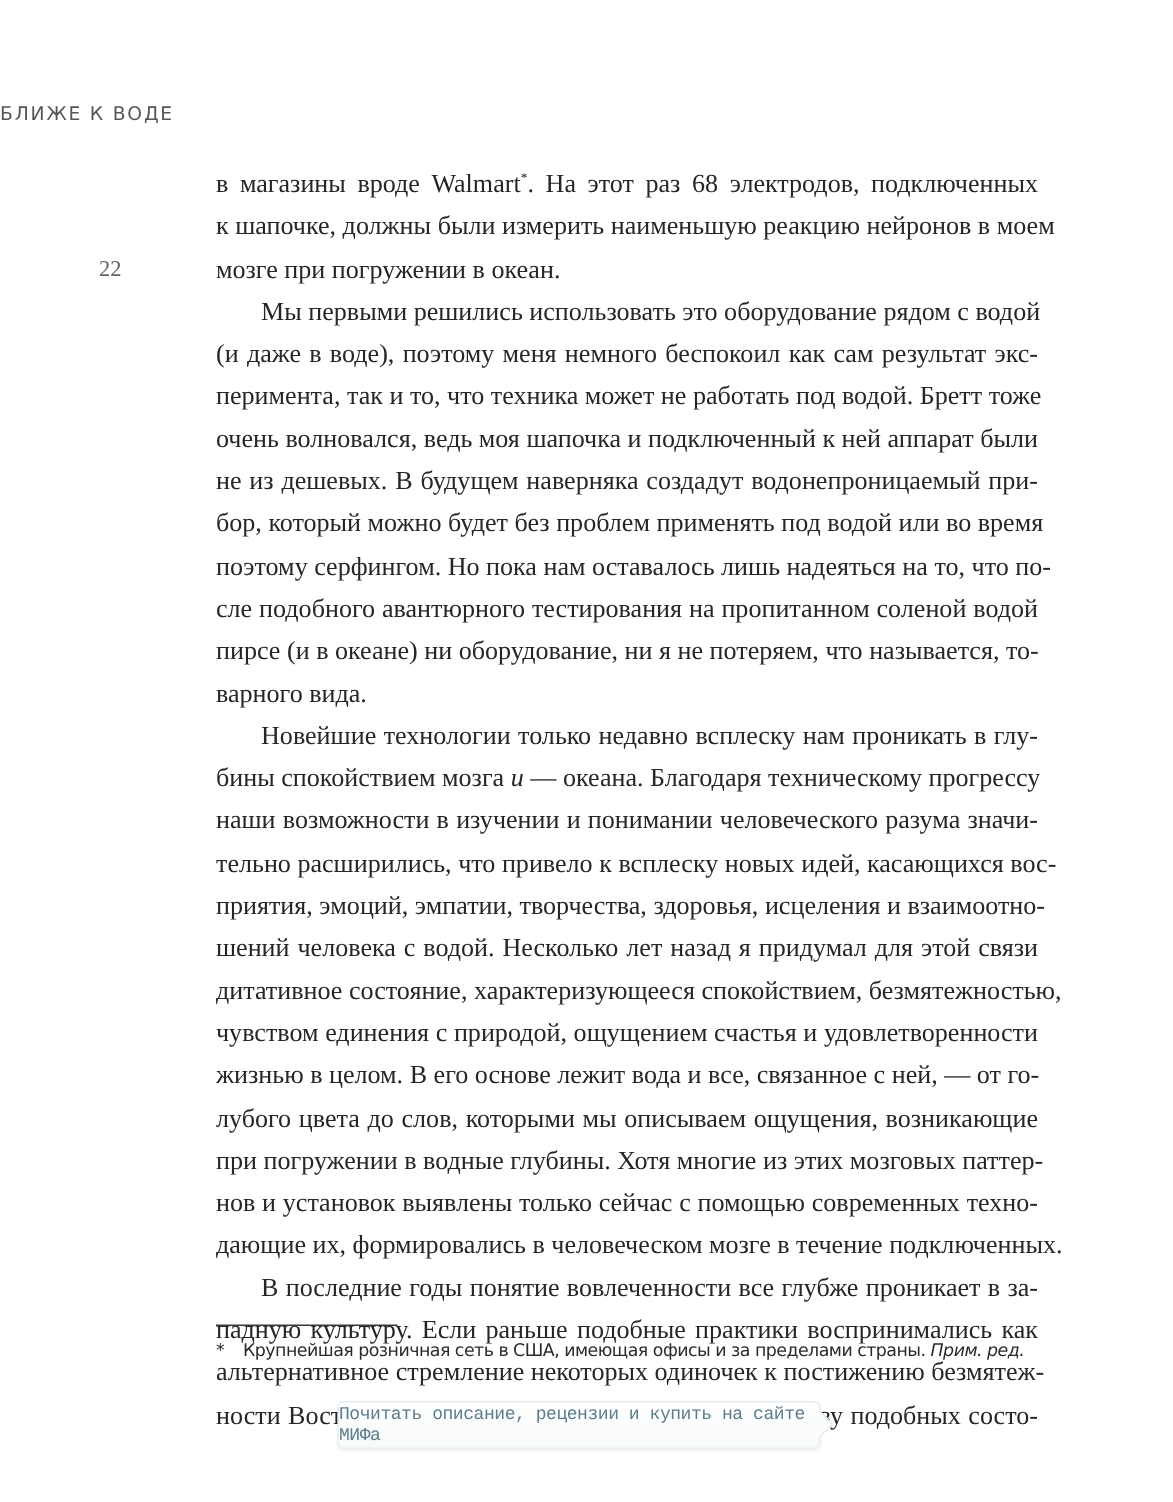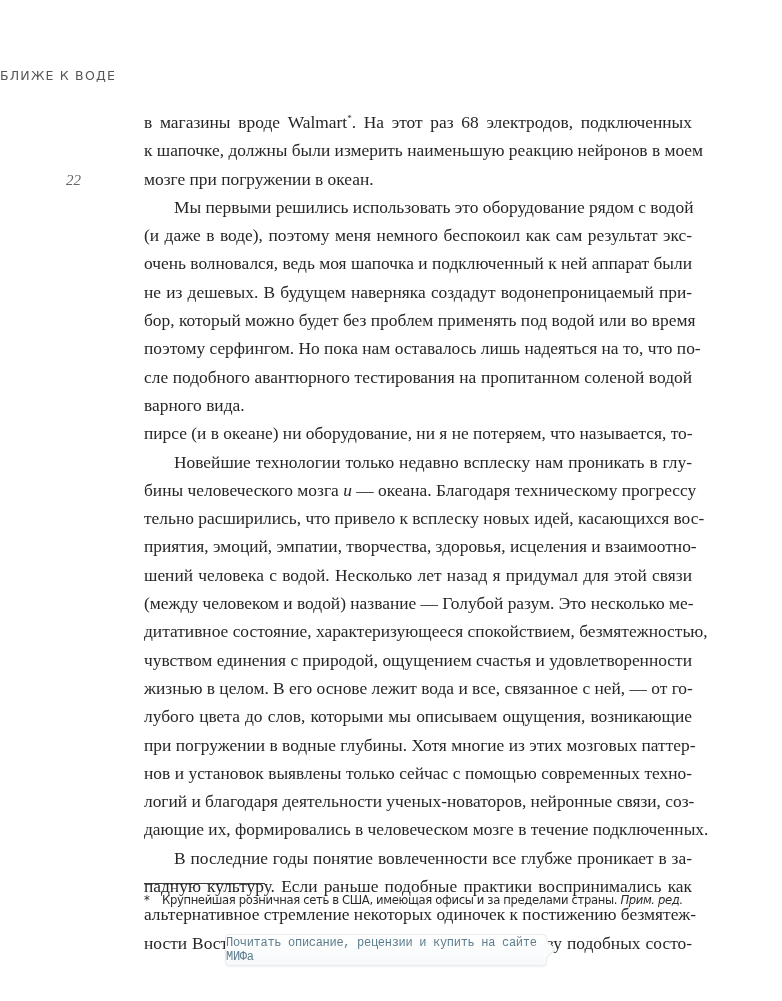--- a/index.html
+++ b/index.html
@@ -25,21 +25,20 @@
       letter-spacing: 1.2px;
       color: #555;
     }
     .page-number {
       position: absolute;
       top: 172px;
       left: 66px;
       font-family: "Liberation Serif", serif;
       font-size: 15px;
       color: #666;
-      font-style: italic;
     }
     .text-block {
       position: absolute;
       top: 108px;
       left: 144px;
       width: 548px;
       font-family: "Liberation Serif", serif;
       font-size: 17.4px;
       line-height: 28.3px;
       color: #262626;
@@ -134,43 +133,43 @@
 
   <div>
     <span class="line"><span>в магазины вроде Walmart</span><sup class="fn-mark">*</sup><span>. На этот раз 68 электродов, подключенных</span></span>
     <span class="line">к шапочке, должны были измерить наименьшую реакцию нейронов в моем</span>
     <span class="line last">мозге при погружении в океан.</span>
   </div>
 
   <div>
     <span class="line first-indent">Мы первыми решились использовать это оборудование рядом с водой</span>
     <span class="line">(и даже в воде), поэтому меня немного беспокоил как сам результат экс-</span>
+    <span class="line">перимента, так и то, что техника может не работать под водой. Бретт тоже</span>
     <span class="line">очень волновался, ведь моя шапочка и подключенный к ней аппарат были</span>
     <span class="line">не из дешевых. В будущем наверняка создадут водонепроницаемый при-</span>
     <span class="line">бор, который можно будет без проблем применять под водой или во время</span>
     <span class="line">поэтому серфингом. Но пока нам оставалось лишь надеяться на то, что по-</span>
     <span class="line">сле подобного авантюрного тестирования на пропитанном соленой водой</span>
+    <span class="line">пирсе (и в океане) ни оборудование, ни я не потеряем, что называется, то-</span>
     <span class="line last">варного вида.</span>
-    <span class="line">пирсе (и в океане) ни оборудование, ни я не потеряем, что называется, то-</span>
   </div>
 
   <div>
     <span class="line first-indent">Новейшие технологии только недавно всплеску нам проникать в глу-</span>
-    <span class="line"><span>бины человеческого мозга</span> <em class="italic-and">и</em> <span>— океана. Благодаря техническому прогрессу</span></span>
+    <span class="line"><span>бины спокойствием мозга</span> <em class="italic-and">и</em> <span>— океана. Благодаря техническому прогрессу</span></span>
+    <span class="line">наши возможности в изучении и понимании человеческого разума значи-</span>
     <span class="line">тельно расширились, что привело к всплеску новых идей, касающихся вос-</span>
     <span class="line">приятия, эмоций, эмпатии, творчества, здоровья, исцеления и взаимоотно-</span>
     <span class="line">шений человека с водой. Несколько лет назад я придумал для этой связи</span>
-    <span class="line">(между человеком и водой) название — Голубой разум. Это несколько ме-</span>
     <span class="line">дитативное состояние, характеризующееся спокойствием, безмятежностью,</span>
     <span class="line">чувством единения с природой, ощущением счастья и удовлетворенности</span>
     <span class="line">жизнью в целом. В его основе лежит вода и все, связанное с ней, — от го-</span>
     <span class="line">лубого цвета до слов, которыми мы описываем ощущения, возникающие</span>
     <span class="line">при погружении в водные глубины. Хотя многие из этих мозговых паттер-</span>
     <span class="line">нов и установок выявлены только сейчас с помощью современных техно-</span>
-    <span class="line">логий и благодаря деятельности ученых-новаторов, нейронные связи, соз-</span>
     <span class="line">дающие их, формировались в человеческом мозге в течение подключенных.</span>
   </div>
 
   <div>
     <span class="line first-indent">В последние годы понятие вовлеченности все глубже проникает в за-</span>
     <span class="line">падную культуру. Если раньше подобные практики воспринимались как</span>
     <span class="line">альтернативное стремление некоторых одиночек к постижению безмятеж-</span>
     <span class="line">ности Востока, то сегодня уже многие признают пользу подобных состо-</span>
 
   </div>

